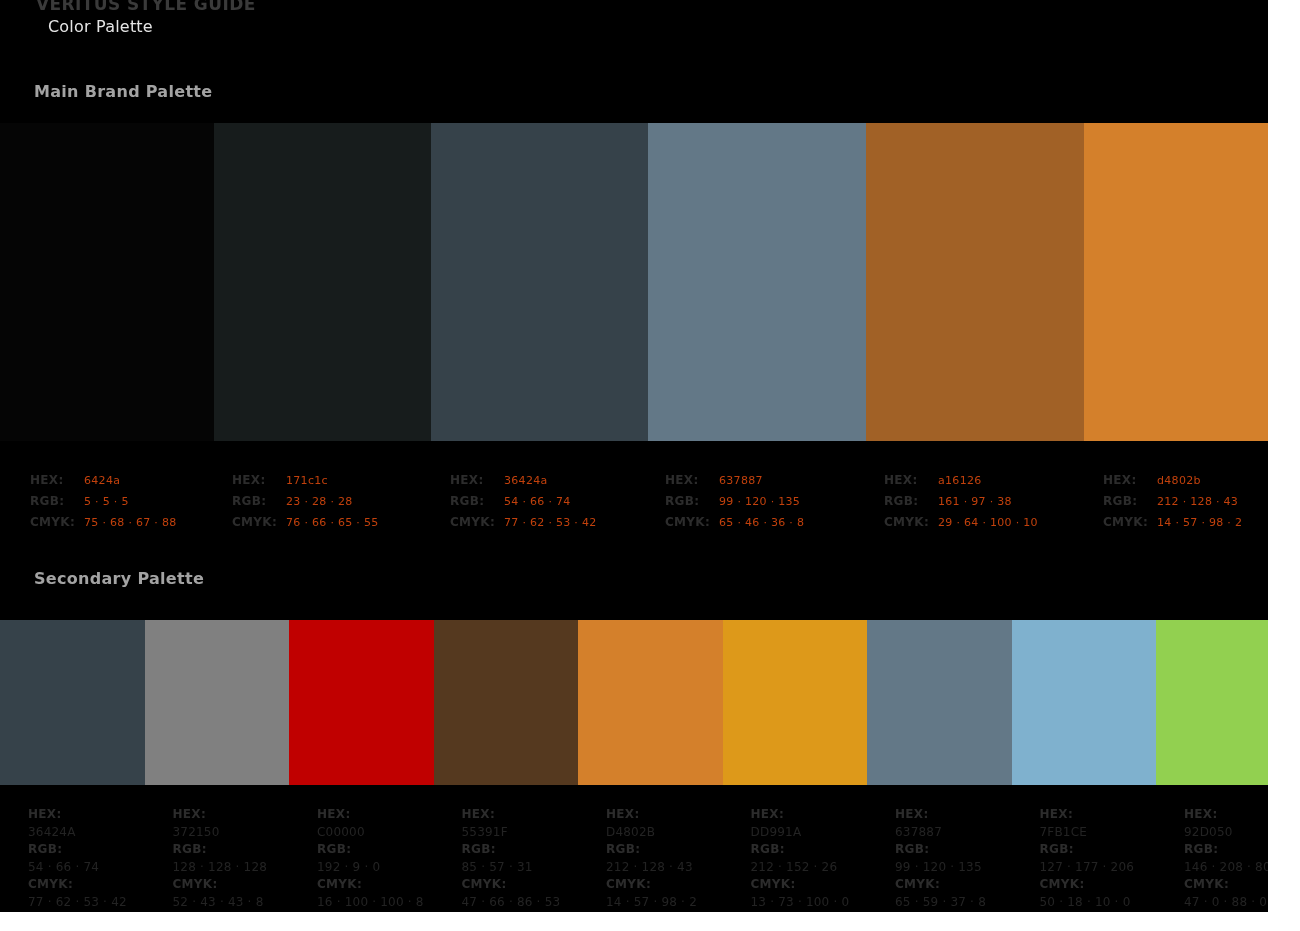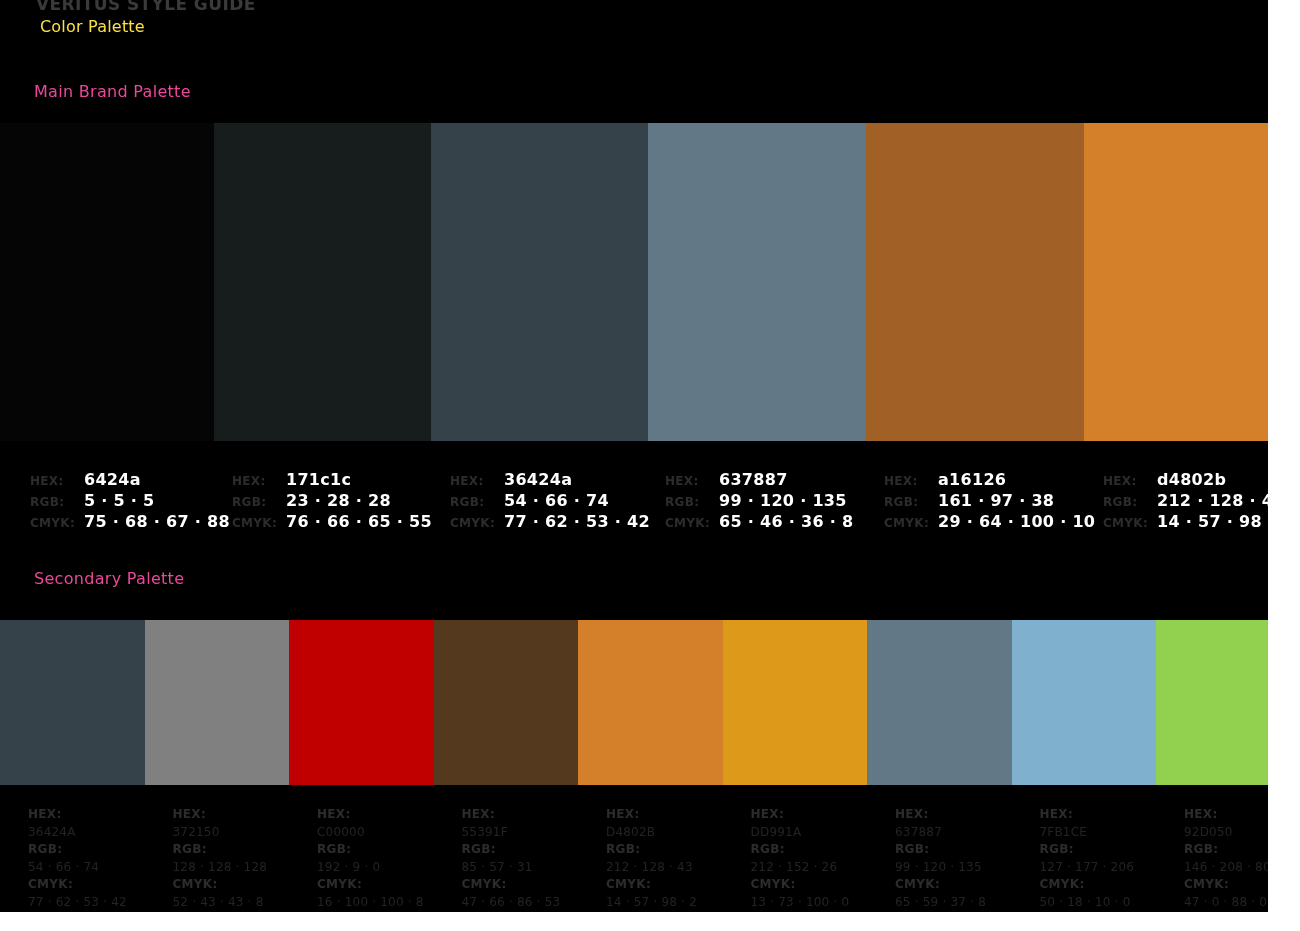--- a/index.html
+++ b/index.html
@@ -42,33 +42,33 @@
     letter-spacing: 0.4px;
     color: #3a3a3a;
     line-height: 20px;
     margin: 0;
     white-space: nowrap;
   }
   .guide-title {
     font-size: 16px;
     font-weight: 400;
     letter-spacing: 0.2px;
-    color: #fde047;
+    color: #e5e5e5;
     line-height: 22px;
-    margin: 2px 0 0 4px;
+    margin: 2px 0 0 12px;
     white-space: nowrap;
   }
 
   
   .section-title {
     position: absolute;
     font-size: 16px;
-    font-weight: 400;
+    font-weight: 700;
     letter-spacing: 0.3px;
-    color: #ec4899;
+    color: #a3a3a3;
     white-space: nowrap;
   }
   .section-title.main {
     left: 34px;
     top: 82px;
   }
   .section-title.secondary {
     left: 34px;
     top: 569px;
   }
@@ -106,24 +106,24 @@
   }
   .info-key {
     font-size: 12px;
     font-weight: 700;
     letter-spacing: 0.3px;
     color: #2c2c2c;
     width: 54px;
     flex: 0 0 54px;
   }
   .info-val {
-    font-size: 16px;
-    font-weight: 700;
+    font-size: 11px;
+    font-weight: 400;
     letter-spacing: 0.3px;
-    color: #ffffff;
+    color: #c2410c;
   }
 
   
   .secondary-row {
     position: absolute;
     left: 0;
     top: 620px;
     width: 1300px;
     height: 165px;
     display: flex;

